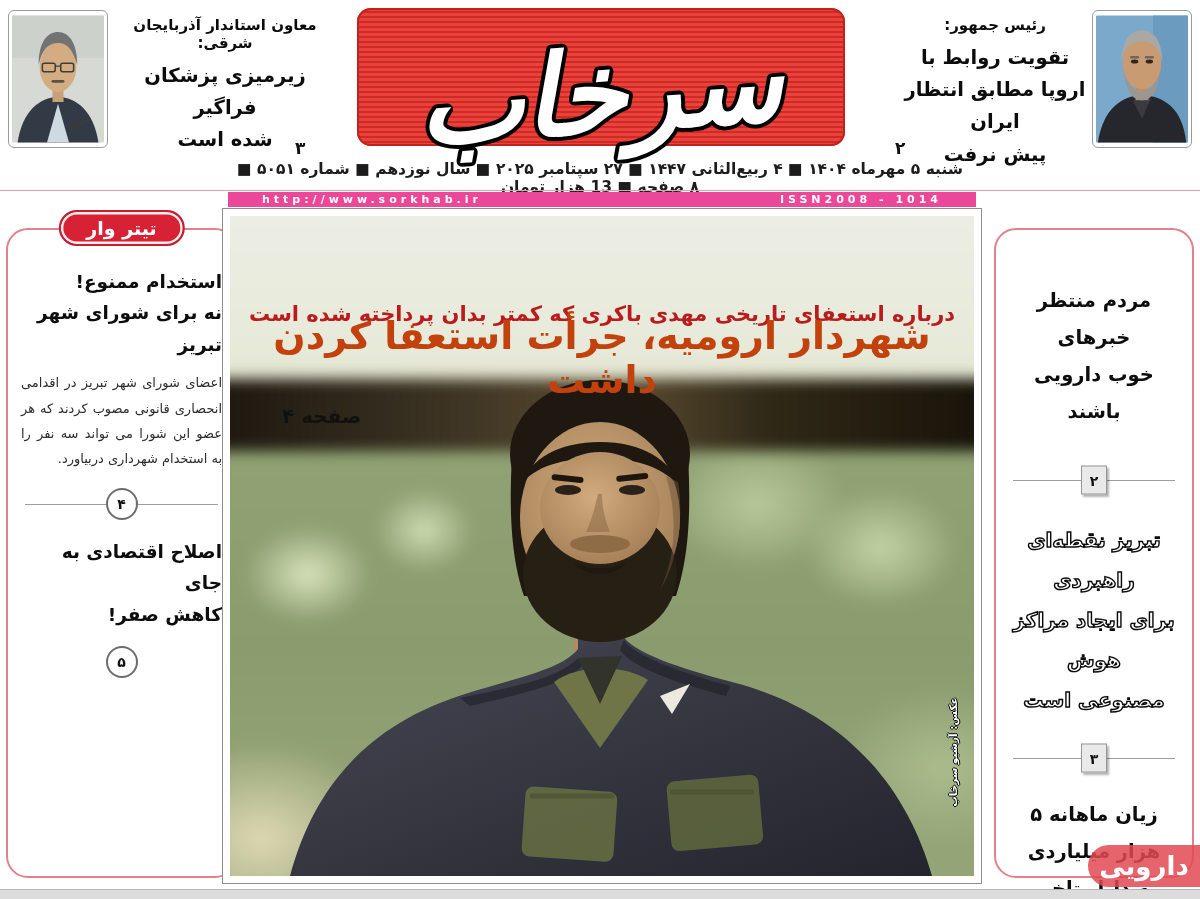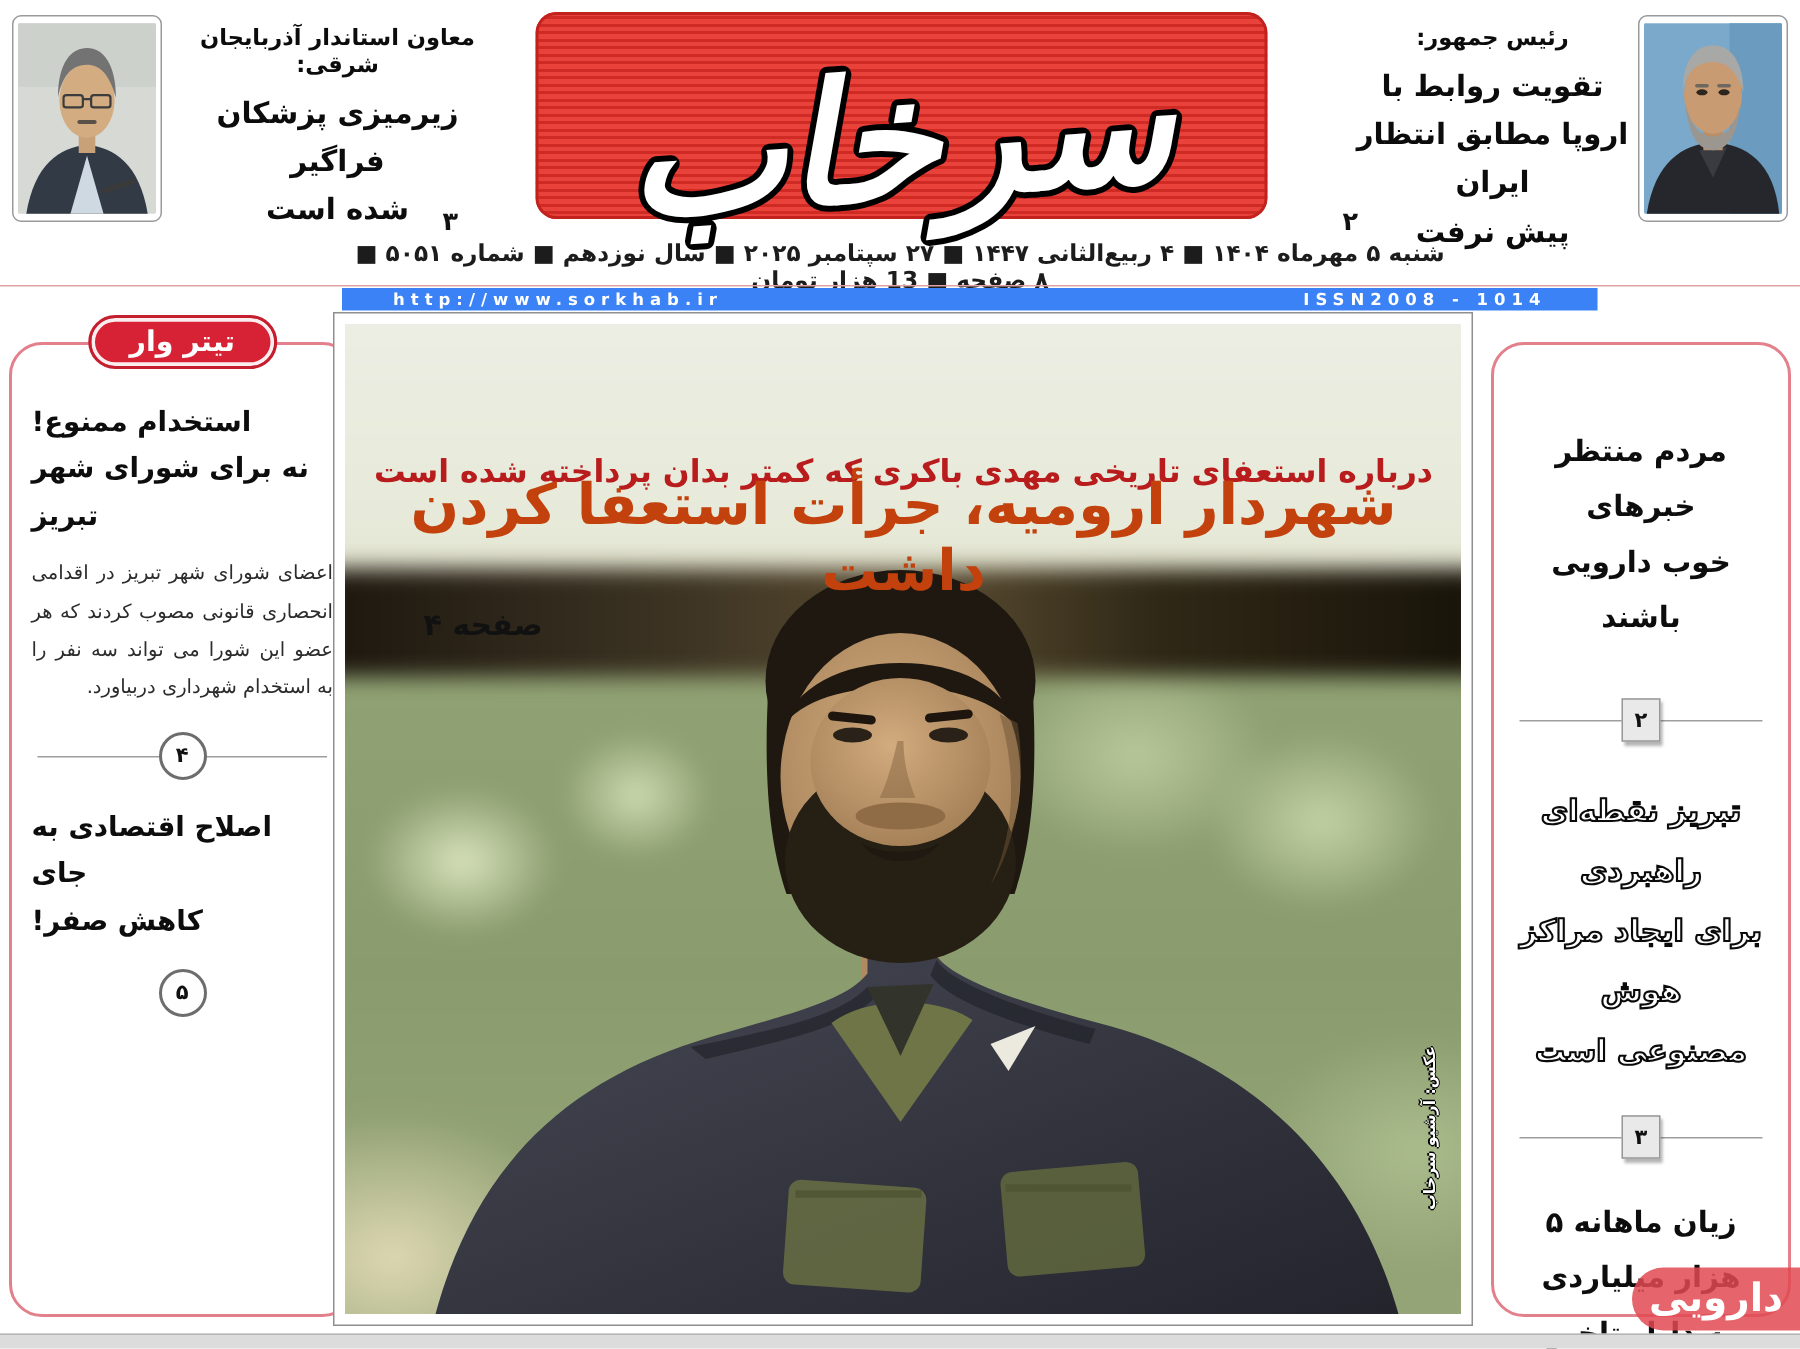--- a/index.html
+++ b/index.html
@@ -22,35 +22,35 @@
   #pageref-left{left:295px;top:138px;}
   #pageref-right{left:895px;top:138px;}
   #masthead{position:absolute;left:357px;top:8px;width:488px;height:138px;border-radius:14px;
     background:repeating-linear-gradient(180deg,#e8423a 0px,#e8423a 3px,#cf2a24 3px,#cf2a24 5px);
     box-shadow:inset 0 0 0 2px #c2221d;}
   .masthead-svg{position:absolute;left:-20px;top:-8px;width:528px;height:200px;overflow:visible;}
   .masthead-word{font-family:"DejaVu Sans",sans-serif;}
   #dateline{position:absolute;left:230px;top:160px;width:740px;text-align:center;
     font-size:15.5px;font-weight:bold;color:#1c1c1c;letter-spacing:.2px;}
   #rule-full{position:absolute;left:0;top:190px;width:1200px;height:1px;background:#e0a3a3;}
-  #url-bar{position:absolute;left:228px;top:192px;width:837px;height:15px;background:#3b82f6;
+  #url-bar{position:absolute;left:228px;top:192px;width:748px;height:15px;background:#ec4899;
     color:#fff;display:flex;justify-content:space-between;align-items:center;direction:ltr;
     padding:0 34px;box-sizing:border-box;font-size:11px;font-weight:bold;letter-spacing:4px;}
   
   .side-box{position:absolute;top:228px;height:650px;background:#fff;border:2px solid #e2808b;
     border-radius:22px;box-sizing:border-box;}
   #box-titrvar{left:6px;width:231px;}
   #box-sarkhat{left:994px;width:200px;}
   .pill{position:absolute;top:-20px;left:50%;transform:translateX(-50%);
     background:#d72235;border:2px solid #c41e2f;color:#fff;font-size:19px;font-weight:bold;
     padding:5px 26px;border-radius:22px;white-space:nowrap;
     box-shadow:inset 0 0 0 2.5px rgba(255,255,255,.92);}
   .box-inner{padding:30px 13px 14px 13px;display:flex;flex-direction:column;height:100%;
     box-sizing:border-box;}
-  .item-title{font-size:18.5px;font-weight:900;text-align:left;line-height:1.7;
+  .item-title{font-size:18.5px;font-weight:900;text-align:right;line-height:1.7;
     color:#0d0d0d;white-space:pre-line;margin-top:6px;}
   .item-body{font-size:13px;line-height:1.95;color:#2c2c2c;text-align:justify;
     text-align-last:right;margin-top:10px;}
   .divider{position:relative;height:32px;margin:16px 0 10px 0;flex:0 0 auto;}
   .divider .line{position:absolute;left:4px;right:4px;top:50%;height:1px;background:#9d9d9d;}
   .badge{position:absolute;left:50%;top:50%;transform:translate(-50%,-50%);
     display:flex;align-items:center;justify-content:center;font-weight:bold;color:#111;}
   .badge-circle{width:28px;height:28px;border-radius:50%;border:2px solid #6d6d6d;
     background:#fefefe;font-size:14px;}
   .badge-square{width:24px;height:27px;border:1px solid #979797;background:#e9e9e9;

